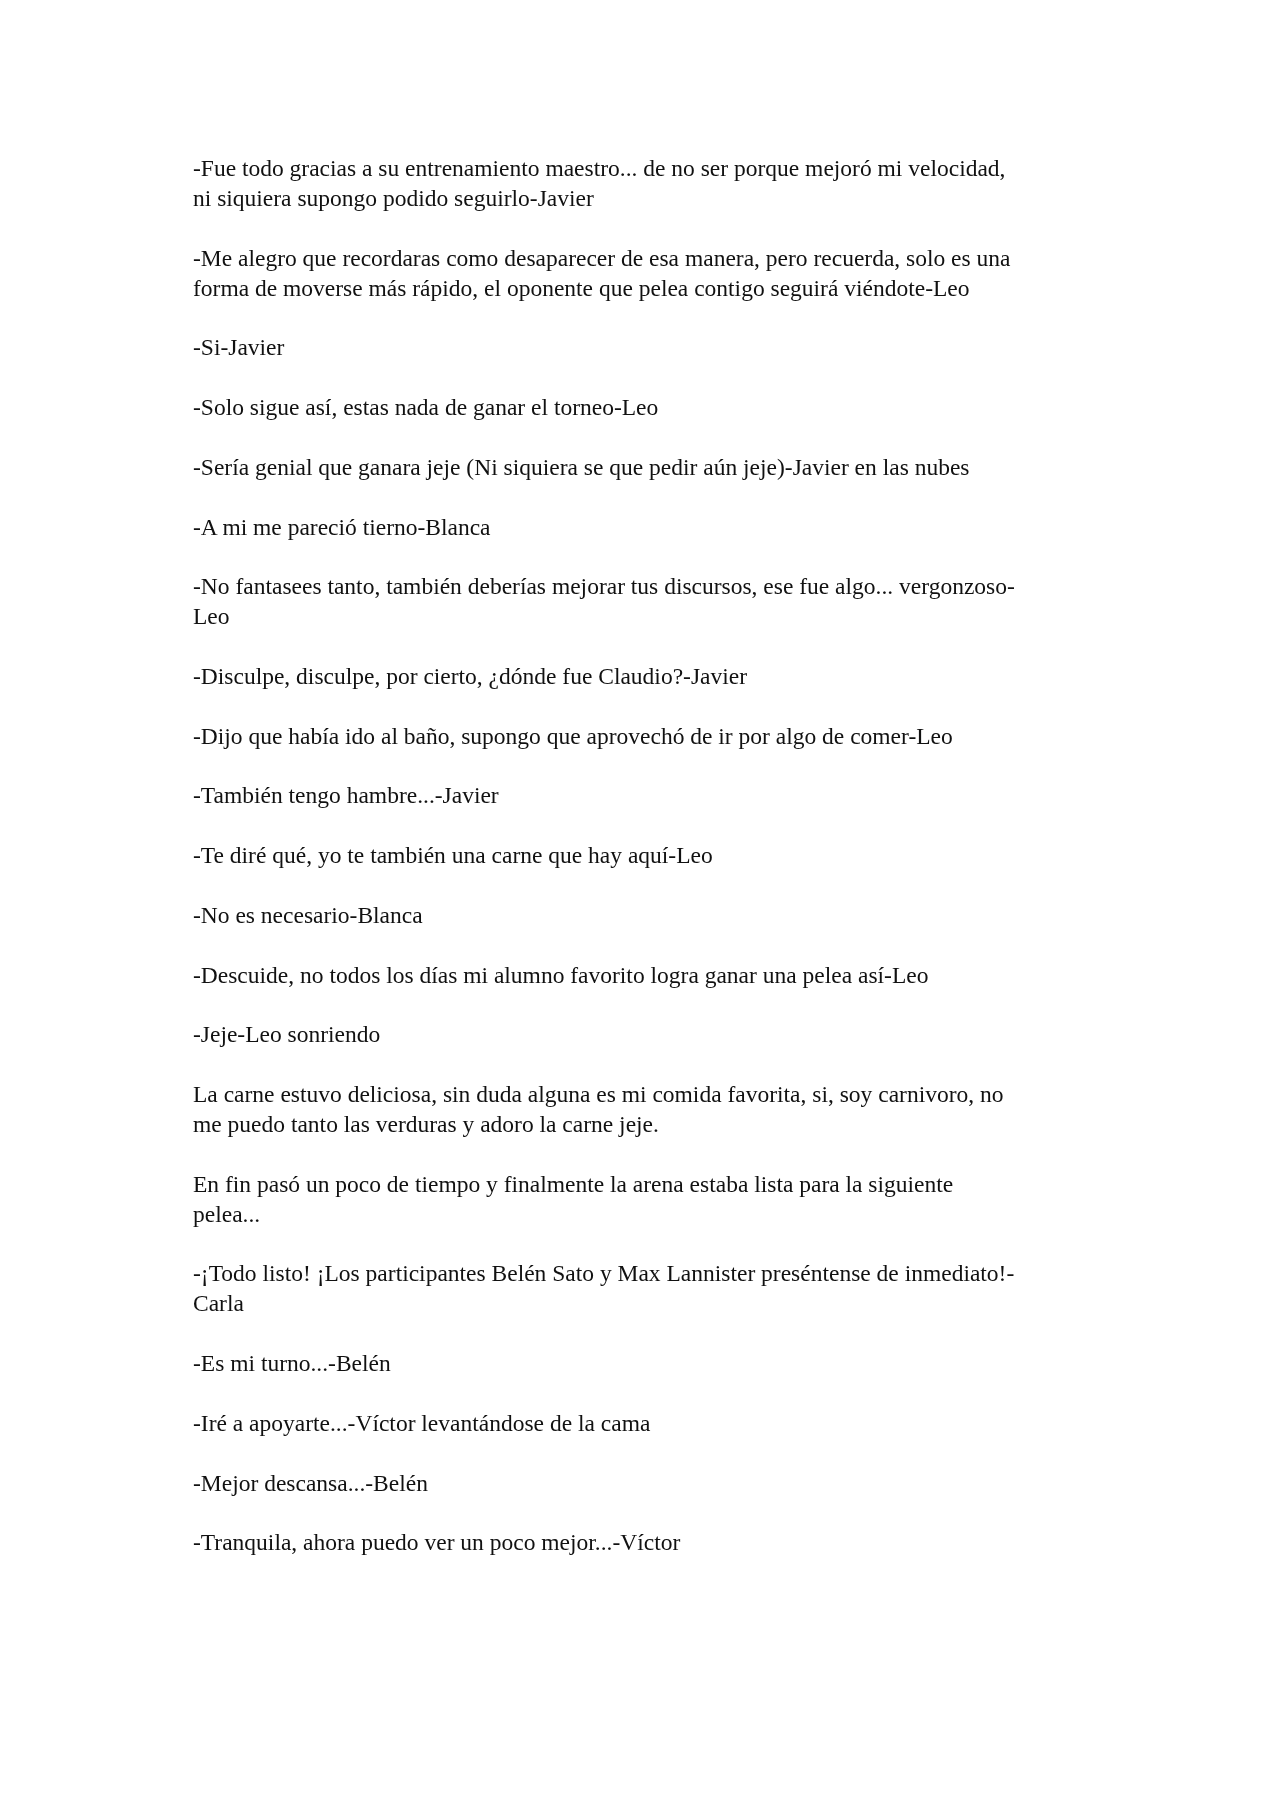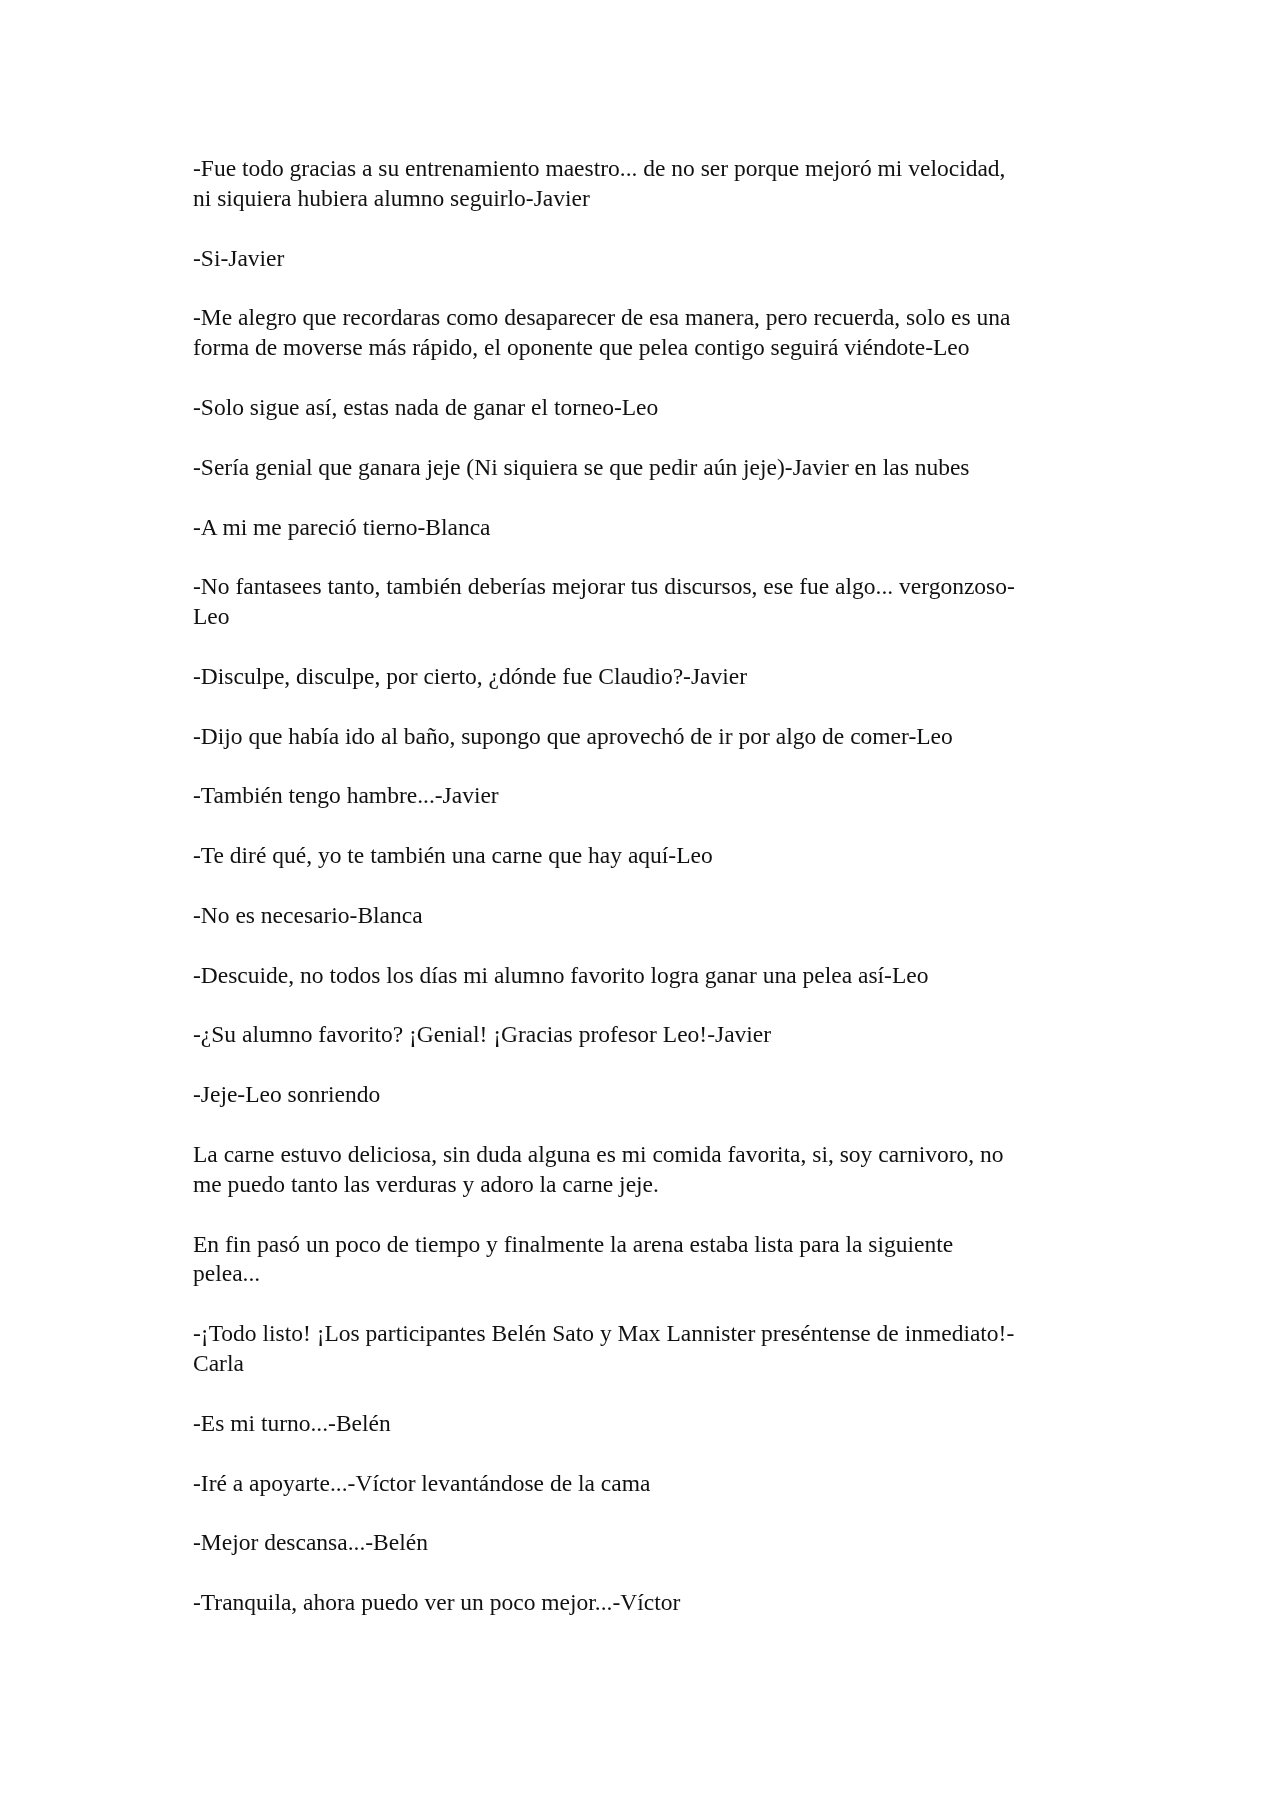--- a/index.html
+++ b/index.html
@@ -42,30 +42,30 @@
     }
   </style>
 </head>
 <body>
 
 <div class="page">
   <div class="text-block">
 
     <p class="para">
       <span class="line">-Fue todo gracias a su entrenamiento maestro... de no ser porque mejoró mi velocidad,</span>
-      <span class="line">ni siquiera hubiera alumno seguirlo-Javier</span>
-    </p>
-
-    <p class="para">
-      <span class="line">-Si-Javier</span>
+      <span class="line">ni siquiera supongo podido seguirlo-Javier</span>
     </p>
 
     <p class="para">
       <span class="line">-Me alegro que recordaras como desaparecer de esa manera, pero recuerda, solo es una</span>
       <span class="line">forma de moverse más rápido, el oponente que pelea contigo seguirá viéndote-Leo</span>
+    </p>
+
+    <p class="para">
+      <span class="line">-Si-Javier</span>
     </p>
 
     <p class="para">
       <span class="line">-Solo sigue así, estas nada de ganar el torneo-Leo</span>
     </p>
 
     <p class="para">
       <span class="line">-Sería genial que ganara jeje (Ni siquiera se que pedir aún jeje)-Javier en las nubes</span>
     </p>
 
@@ -95,23 +95,20 @@
     </p>
 
     <p class="para">
       <span class="line">-No es necesario-Blanca</span>
     </p>
 
     <p class="para">
       <span class="line">-Descuide, no todos los días mi alumno favorito logra ganar una pelea así-Leo</span>
     </p>
 
-    <p class="para">
-      <span class="line">-¿Su alumno favorito? ¡Genial! ¡Gracias profesor Leo!-Javier</span>
-    </p>
 
     <p class="para">
       <span class="line">-Jeje-Leo sonriendo</span>
     </p>
 
     <p class="para">
       <span class="line">La carne estuvo deliciosa, sin duda alguna es mi comida favorita, si, soy carnivoro, no</span>
       <span class="line">me puedo tanto las verduras y adoro la carne jeje.</span>
     </p>
 

